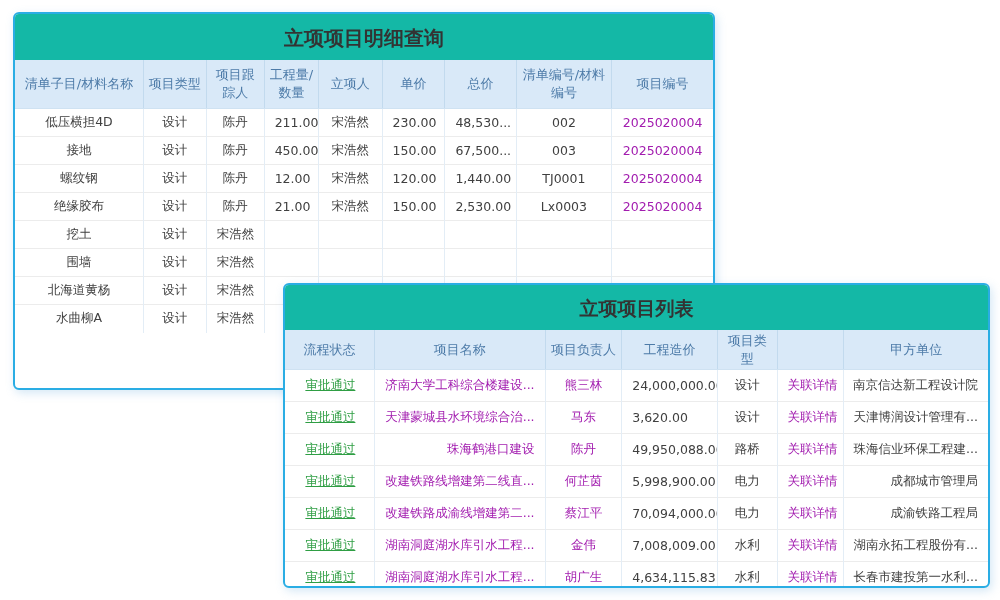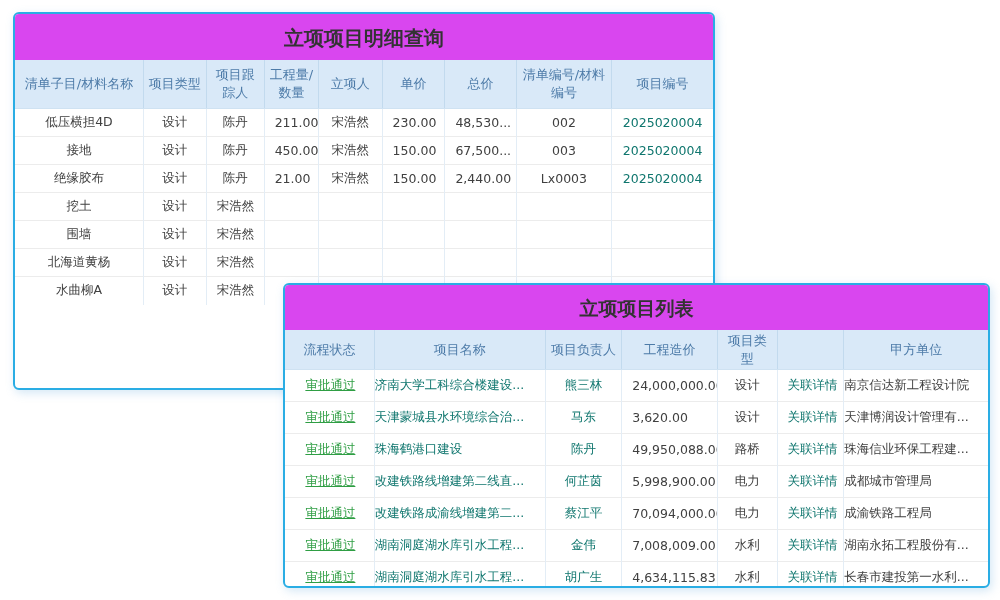--- a/index.html
+++ b/index.html
@@ -8,21 +8,21 @@
     font-family:"DejaVu Sans","Liberation Sans",sans-serif;color:#3f3f3f;
   }
   .panel{
     position:absolute;background:#fff;border:2px solid #2aade4;border-radius:6px;
     overflow:hidden;box-shadow:2px 3px 10px rgba(100,170,220,.28);
     box-sizing:border-box;
   }
   #panel1{left:13px;top:12px;width:702px;height:378px;z-index:1;}
   #panel2{left:283px;top:283px;width:707px;height:305px;z-index:2;}
   .panel-title{
-    text-align:center;font-weight:bold;color:#333;background:#d946ef;
+    text-align:center;font-weight:bold;color:#333;background:#14b8a6;
   }
   #panel1 .panel-title{height:46px;line-height:48px;font-size:20px;}
   #panel2 .panel-title{height:45px;line-height:47px;font-size:19px;}
   table{border-collapse:collapse;table-layout:fixed;width:100%;}
   th{
     background:#d9e9f8;color:#4d7ba8;font-weight:normal;font-size:13px;
     border-right:1px solid #c2daee;border-bottom:1px solid #cfe2f2;
     padding:2px 4px;line-height:1.35;word-break:break-all;vertical-align:middle;
   }
   th:last-child{border-right:none;}
@@ -33,23 +33,23 @@
     border-right:1px solid #e3edf6;border-top:1px solid #ececec;
     padding:0 10px;white-space:nowrap;overflow:hidden;box-sizing:border-box;
   }
   td:last-child{border-right:none;}
   #panel1 td{height:28px;}
   #panel2 td{height:32px;}
   tbody tr:first-child td{border-top:none;}
   .al-l{text-align:left;}
   .al-c{text-align:center;}
   .al-r{text-align:left;}
-  .lnk{color:#0f766e;cursor:pointer;}
+  .lnk{color:#a21caf;cursor:pointer;}
   .grn{color:#2f9e44;text-decoration:underline;cursor:pointer;padding-left:12px;}
-  .pad-l{padding-left:0;}
+  .pad-l{padding-left:0;text-align:right;}
 </style>
 </head>
 <body>
 
 <div id="panel1" class="panel">
   <div class="panel-title">立项项目明细查询</div>
   <table id="t1">
     <colgroup>
         <col style="width: 18.4%;">
         <col style="width: 9%;">
@@ -91,27 +91,38 @@
           <td class="al-c">设计</td>
           <td class="al-c">陈丹</td>
           <td class="al-r">450.00</td>
           <td class="al-c">宋浩然</td>
           <td class="al-r">150.00</td>
           <td class="al-r">67,500...</td>
           <td class="al-c">003</td>
           <td class="al-c lnk">2025020004</td>
         </tr>
         <tr>
+          <td class="al-c">螺纹钢</td>
+          <td class="al-c">设计</td>
+          <td class="al-c">陈丹</td>
+          <td class="al-r">12.00</td>
+          <td class="al-c">宋浩然</td>
+          <td class="al-r">120.00</td>
+          <td class="al-r">1,440.00</td>
+          <td class="al-c">TJ0001</td>
+          <td class="al-c lnk">2025020004</td>
+        </tr>
+        <tr>
           <td class="al-c">绝缘胶布</td>
           <td class="al-c">设计</td>
           <td class="al-c">陈丹</td>
           <td class="al-r">21.00</td>
           <td class="al-c">宋浩然</td>
           <td class="al-r">150.00</td>
-          <td class="al-r">2,440.00</td>
+          <td class="al-r">2,530.00</td>
           <td class="al-c">Lx0003</td>
           <td class="al-c lnk">2025020004</td>
         </tr>
         <tr>
           <td class="al-c">挖土</td>
           <td class="al-c">设计</td>
           <td class="al-c">宋浩然</td>
           <td class="al-r"></td>
           <td class="al-c"></td>
           <td class="al-r"></td>

